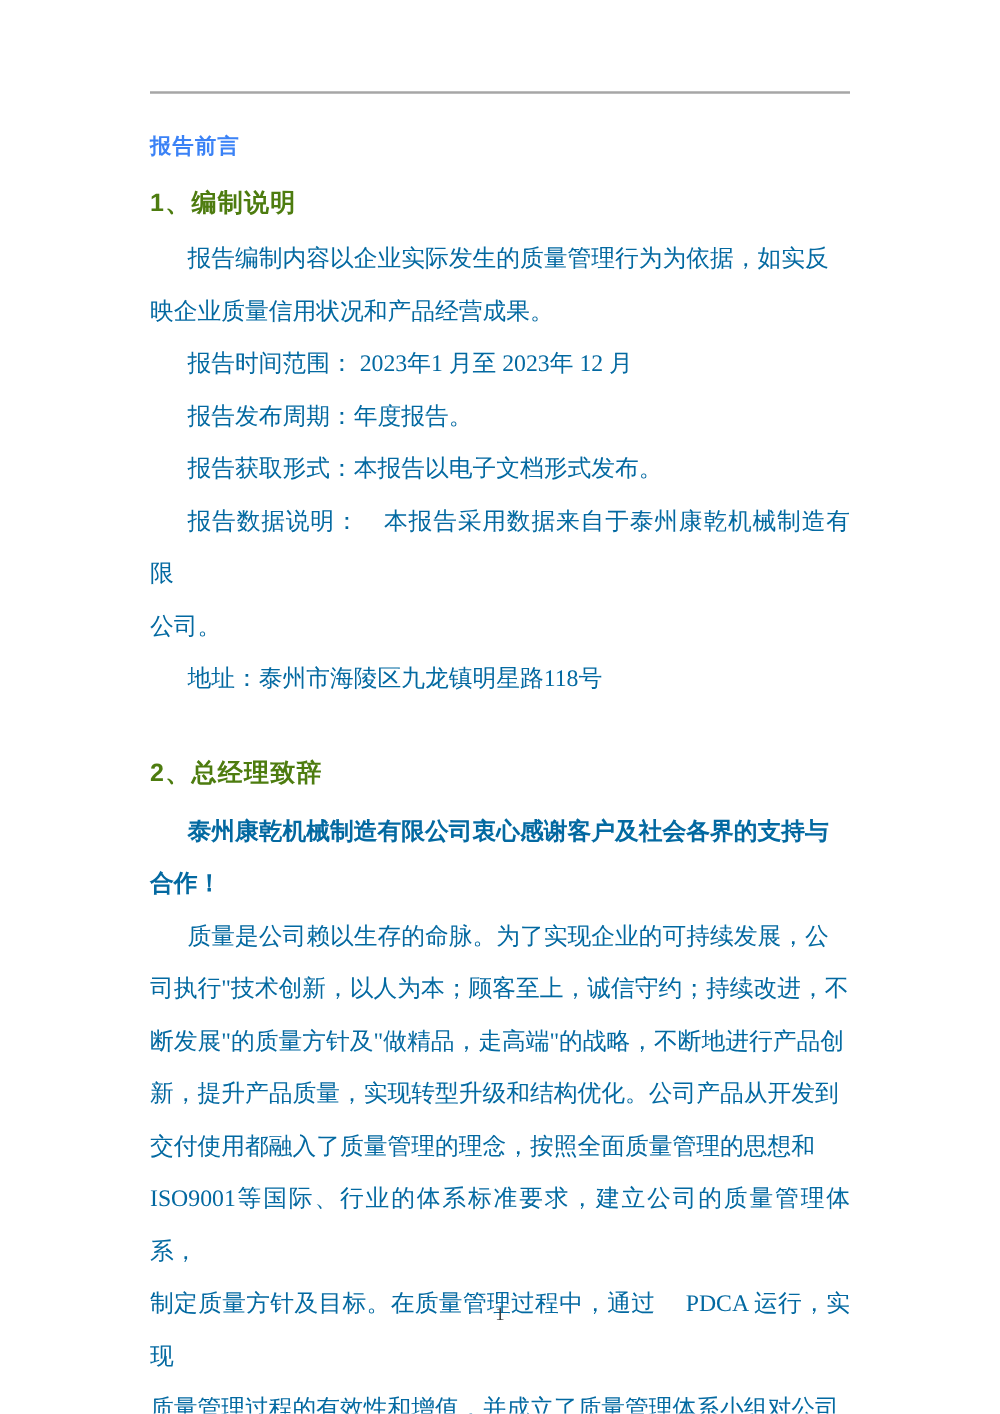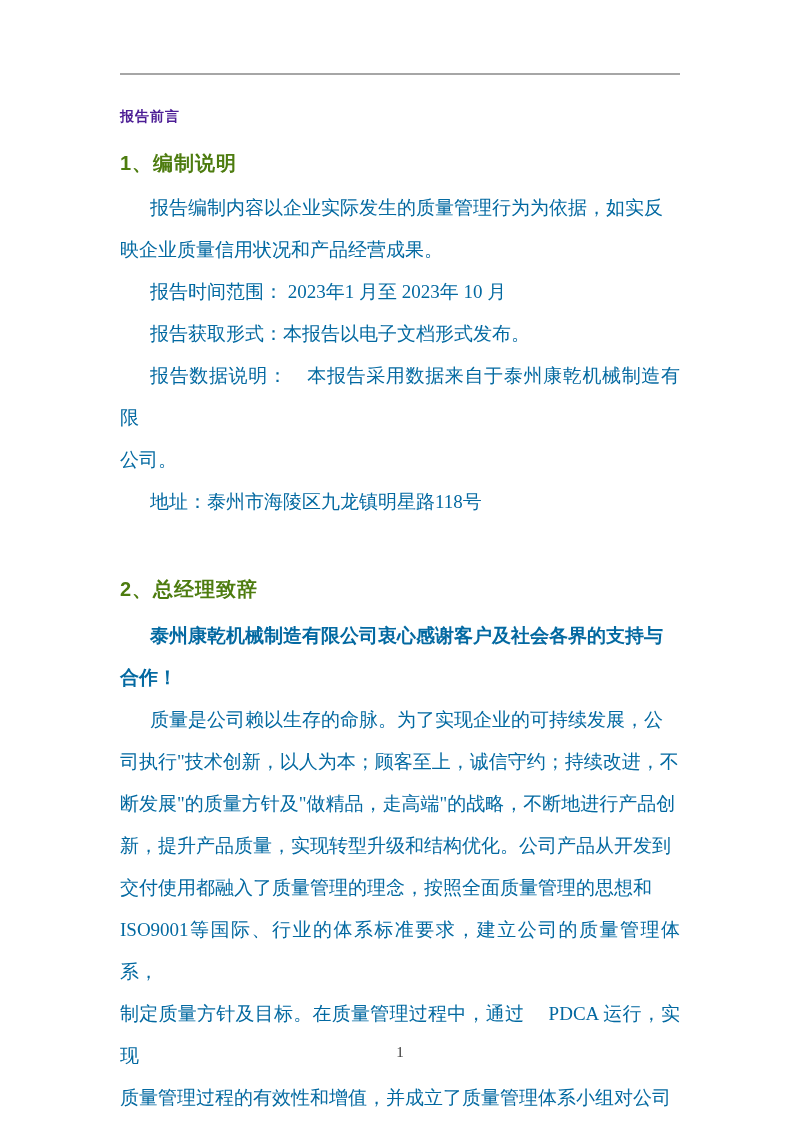--- a/index.html
+++ b/index.html
@@ -27,38 +27,38 @@
     background: #a6a6a6;
   }
   .content {
     position: absolute;
     left: 120px;
     top: 75px;
     width: 560px;
   }
   .doc-title {
     margin: 28px 0 0 0;
-    font-family: Liberation Mono, monospace;
-    font-size: 14px;
+    font-family: Liberation Serif, serif;
+    font-size: 17px;
     font-weight: 700;
     line-height: 28px;
     letter-spacing: 1px;
-    color: #4c1d95;
+    color: #3b82f6;
   }
   .section-heading {
     font-family: "Liberation Sans", "DejaVu Sans", sans-serif;
     font-size: 20px;
     font-weight: 700;
     line-height: 28px;
     letter-spacing: 1px;
     color: #4d7c0f;
     margin: 18px 0 0 0;
   }
   .section-heading.second {
-    margin-top: 52px;
+    margin-top: 40px;
   }
   .body-par {
     margin: 0;
     font-size: 19px;
     line-height: 42px;
     text-indent: 30px;
     white-space: pre-wrap;
     text-align: justify;
     color: #0369a1;
   }
@@ -90,22 +90,23 @@
 
   <div class="content">
 
     <h1 class="doc-title">报告前言</h1>
 
     <h2 class="section-heading">1、编制说明</h2>
 
     <p class="body-par first-after-heading">报告编制内容以企业实际发生的质量管理行为为依据，如实反
 映企业质量信用状况和产品经营成果。</p>
 
-    <p class="body-par">报告时间范围： 2023年1 月至 2023年 10 月</p>
+    <p class="body-par">报告时间范围： 2023年1 月至 2023年 12 月</p>
 
+    <p class="body-par">报告发布周期：年度报告。</p>
 
     <p class="body-par">报告获取形式：本报告以电子文档形式发布。</p>
 
     <p class="body-par">报告数据说明：　本报告采用数据来自于泰州康乾机械制造有限
 公司。</p>
 
     <p class="body-par">地址：泰州市海陵区九龙镇明星路118号</p>
 
     <h2 class="section-heading second">2、总经理致辞</h2>
 

